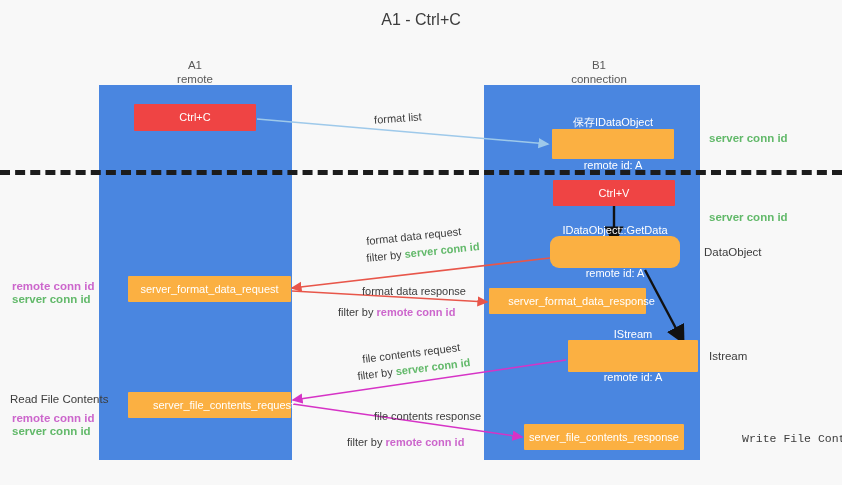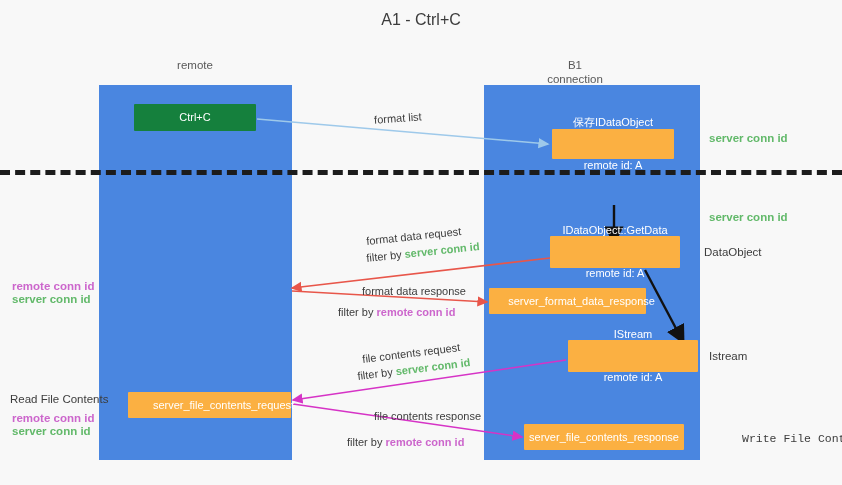--- a/index.html
+++ b/index.html
@@ -27,21 +27,21 @@
   
   .lane{position:absolute;background:#4a86e0;}
 
   
   .box{
     position:absolute;box-sizing:border-box;
     display:flex;flex-direction:column;align-items:center;justify-content:center;
     color:#ffffff;font-size:11px;line-height:13px;text-align:center;
     border-radius:1px;
   }
-  .box.green{background:#15803d;}
+  .box.green{background:#ef4444;}
   .box.orange{background:#fbb042;gap:30px;}
   .box .l2{font-size:11px;}
 
   
   .sidelabel{
     position:absolute;font-size:11.5px;color:#3c3c3c;line-height:15px;
     white-space:nowrap;
   }
   .conn-green{color:#62b96a;font-weight:bold;}
   .conn-purple{color:#cc66cc;font-weight:bold;}
@@ -64,23 +64,24 @@
 </head>
 <body>
 
 <div id="stage">
 
   <div class="title">
     <div>A1 - Ctrl+C</div>
   </div>
 
   <div class="colhead" style="left:130px;top:58px;width:130px;">
+    <div>A1</div>
     <div>remote</div>
   </div>
-  <div class="colhead" style="left:510px;top:58px;width:130px;">
+  <div class="colhead" style="left:534px;top:58px;width:130px;">
     <div>B1</div>
     <div>connection</div>
   </div>
 
   <div class="lane" style="left:99px;top:85px;width:193px;height:375px;"></div>
   <div class="lane" style="left:484px;top:85px;width:216px;height:375px;"></div>
 
   <svg class="arrows">
     <defs>
       <marker id="mk-blue" markerWidth="7" markerHeight="7" refX="6" refY="3.2" orient="auto">
@@ -116,26 +117,32 @@
 
   <div class="box green" style="left:134px;top:104px;width:122px;height:27px;">
     <div>Ctrl+C</div>
   </div>
 
   <div class="box orange" style="left:552px;top:129px;width:122px;height:30px;">
     <div>保存IDataObject</div>
     <div class="l2">remote id: A</div>
   </div>
 
+  <div class="box green" style="left:553px;top:180px;width:122px;height:26px;">
+    <div>Ctrl+V</div>
+  </div>
 
-  <div class="box orange" style="left:550px;top:236px;width:130px;height:32px;">
+  <div class="box orange" style="left:550px;top:236px;width:130px;height:32px;border-radius:9px;">
     <div>IDataObject::GetData</div>
     <div class="l2">remote id: A</div>
   </div>
 
+  <div class="box orange" style="left:128px;top:276px;width:163px;height:26px;">
+    <div>server_format_data_request</div>
+  </div>
 
   <div class="box orange" style="left:489px;top:288px;width:157px;height:26px;padding-left:28px;">
     <div>server_format_data_response</div>
   </div>
 
   <div class="box orange" style="left:568px;top:340px;width:130px;height:32px;">
     <div>IStream</div>
     <div class="l2">remote id: A</div>
   </div>
 

